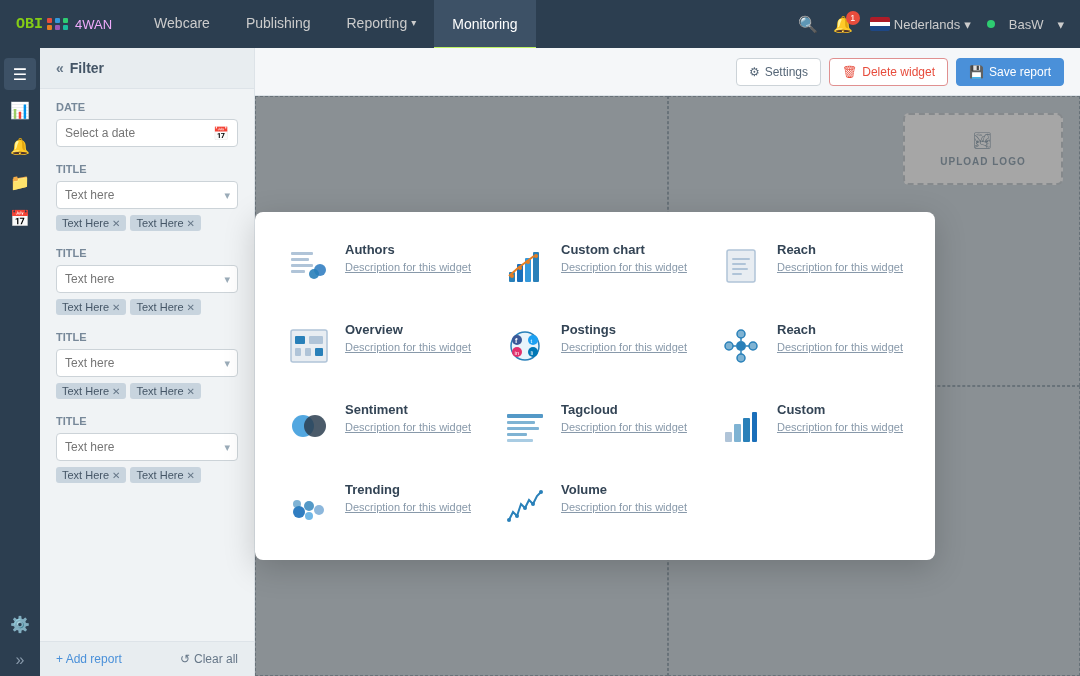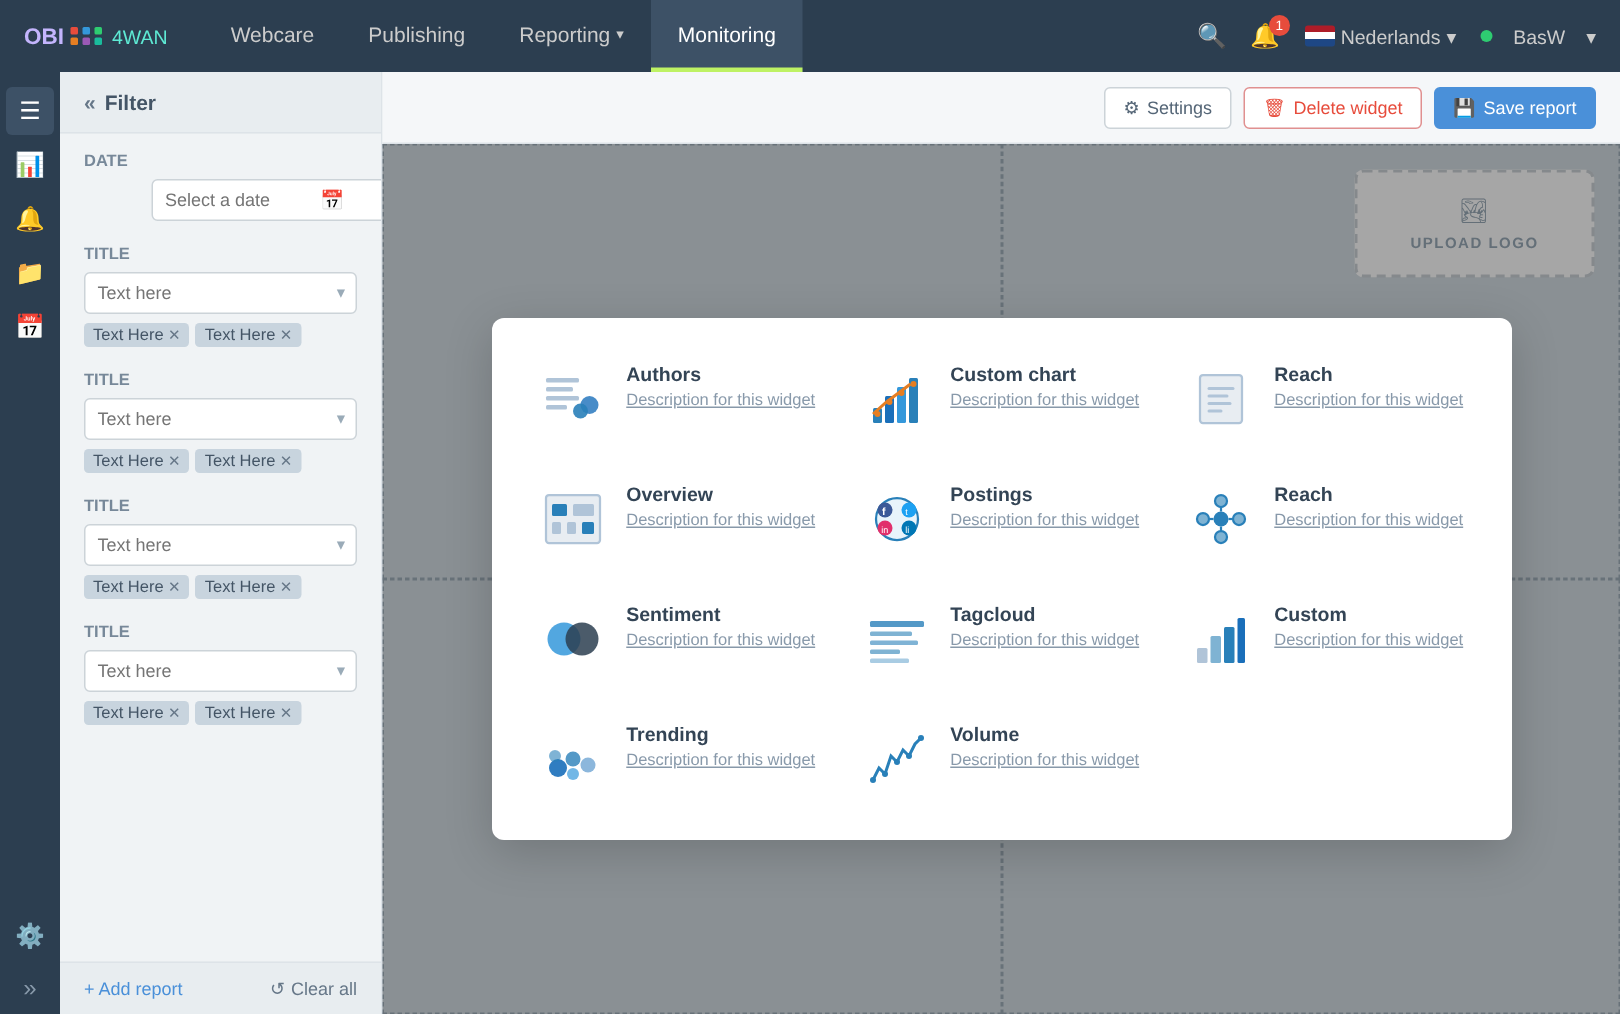--- a/index.html
+++ b/index.html
@@ -9,21 +9,21 @@
     .topnav {
       display: flex; align-items: center; height: 48px;
       background: #2c3e50; color: #fff; padding: 0 16px; gap: 0;
     }
     .logo { display: flex; align-items: center; margin-right: 24px; }
     .nav-items { display: flex; gap: 0; }
     .nav-item {
       padding: 0 18px; height: 48px; display: flex; align-items: center;
       font-size: 14px; color: #ccc; cursor: pointer; border-bottom: 3px solid transparent;
     }
-    .nav-item.active { color: #fff; background: #3d5166; border-bottom: 3px solid #bef264; }
+    .nav-item.active { color: #fff; background: #3d5166; border-bottom: 1px solid #bef264; }
     .nav-item .dropdown-arrow { margin-left: 4px; font-size: 10px; }
     .nav-right { margin-left: auto; display: flex; align-items: center; gap: 16px; }
     .nav-icon { color: #ccc; font-size: 16px; cursor: pointer; }
     .notif-badge { position: relative; }
     .badge { position: absolute; top: -4px; right: -6px; background: #e74c3c; color: #fff; border-radius: 50%; width: 14px; height: 14px; font-size: 9px; display: flex; align-items: center; justify-content: center; }
     .lang-btn { display: flex; align-items: center; gap: 4px; font-size: 13px; color: #ccc; cursor: pointer; }
     .flag { width: 20px; height: 14px; background: linear-gradient(180deg, #ae1c28 33%, #fff 33%, #fff 66%, #1e4785 66%); border-radius: 2px; }
     .user-btn { display: flex; align-items: center; gap: 14px; font-size: 13px; color: #ccc; cursor: pointer; }
     .user-dot { width: 8px; height: 8px; background: #2ecc71; border-radius: 50%; }
 
@@ -54,21 +54,21 @@
     }
     .filter-header-icon { margin-right: 6px; color: #667788; }
     .filter-body { flex: 1; overflow-y: auto; padding: 12px 16px; display: flex; flex-direction: column; gap: 16px; }
     .filter-section label {
       font-size: 11px; font-weight: 600; color: #778899; text-transform: uppercase;
       display: block; margin-bottom: 6px;
     }
     .date-input-wrap { position: relative; }
     .date-input {
       width: 100%; padding: 6px 28px 6px 8px; border: 1px solid #ccd3d8;
-      border-radius: 4px; font-size: 12px; color: #aab; background: #fff; margin-left: 45px;
+      border-radius: 4px; font-size: 12px; color: #aab; background: #fff;
     }
     .date-icon { position: absolute; right: 8px; top: 50%; transform: translateY(-50%); color: #9aabb8; font-size: 13px; }
     .title-select-wrap { position: relative; }
     .title-select {
       width: 100%; padding: 6px 28px 6px 8px; border: 1px solid #ccd3d8;
       border-radius: 4px; font-size: 12px; color: #aab; background: #fff; appearance: none;
     }
     .select-arrow { position: absolute; right: 8px; top: 50%; transform: translateY(-50%); color: #9aabb8; font-size: 11px; }
     .tags-row { display: flex; flex-wrap: wrap; gap: 4px; margin-top: 6px; }
     .tag {
@@ -120,21 +120,21 @@
       display: flex; flex-direction: column; align-items: center; justify-content: center;
       gap: 8px; padding: 24px; cursor: pointer; width: 180px; height: 80px;
       position: absolute; top: 24px; right: 24px;
     }
     .upload-logo-cell span { font-size: 11px; color: #9aabb8; letter-spacing: 1px; text-transform: uppercase; }
 
     
     .overlay {
       position: absolute; top: 0; left: 0; right: 0; bottom: 0;
       background: rgba(0,0,0,0.35); z-index: 100;
-      display: flex; align-items: center; justify-content: center;
+      display: flex; align-items: center; 
     }
 
     
     .widget-modal {
       background: #fff; border-radius: 8px; padding: 24px;
       width: 680px; max-height: 380px;
       display: grid; grid-template-columns: 1fr 1fr 1fr; gap: 20px 16px;
       box-shadow: 0 8px 32px rgba(0,0,0,0.18); z-index: 101;
     }
     .widget-item {
@@ -150,39 +150,39 @@
     .widget-desc { font-size: 11px; color: #8899aa; line-height: 1.4; text-decoration: underline; }
 
     
     .wi-authors svg, .wi-custom svg, .wi-notes svg,
     .wi-overview svg, .wi-postings svg, .wi-reach svg,
     .wi-sentiment svg, .wi-tagcloud svg, .wi-tiles svg,
     .wi-trending svg, .wi-volume svg { width: 44px; height: 44px; }
 
     
     .logo-obi { display: flex; align-items: center; gap: 2px; }
-    .logo-obi .obi { font-weight: 800; font-size: 15px; color: #c4b5fd; }
+    .logo-obi .obi { font-weight: 800; font-size: 15px; color: #84cc16; font-family: Liberation Mono, monospace; }
     .logo-obi .dots { display: grid; grid-template-columns: repeat(3,6px); gap: 2px; margin-left: 2px; }
     .logo-obi .dot { width: 5px; height: 5px; border-radius: 1px; }
   </style>
 </head>
 <body>
 
 <nav class="topnav">
   <div class="logo logo-obi">
     <span class="obi">OBI</span>
     <div class="dots">
       <div class="dot" style="background:#e74c3c"></div>
       <div class="dot" style="background:#3498db"></div>
       <div class="dot" style="background:#2ecc71"></div>
       <div class="dot" style="background:#e67e22"></div>
       <div class="dot" style="background:#9b59b6"></div>
       <div class="dot" style="background:#1abc9c"></div>
     </div>
-    <span style="font-size:13px;color:#5eead4;margin-left:4px">4WAN</span>
+    <span style="font-size:13px;color:#f0abfc;margin-left:4px">4WAN</span>
   </div>
   <div class="nav-items">
     <div class="nav-item">Webcare</div>
     <div class="nav-item">Publishing</div>
     <div class="nav-item">
       <span>Reporting</span>
       <span class="dropdown-arrow">▾</span>
     </div>
     <div class="nav-item active">Monitoring</div>
   </div>

